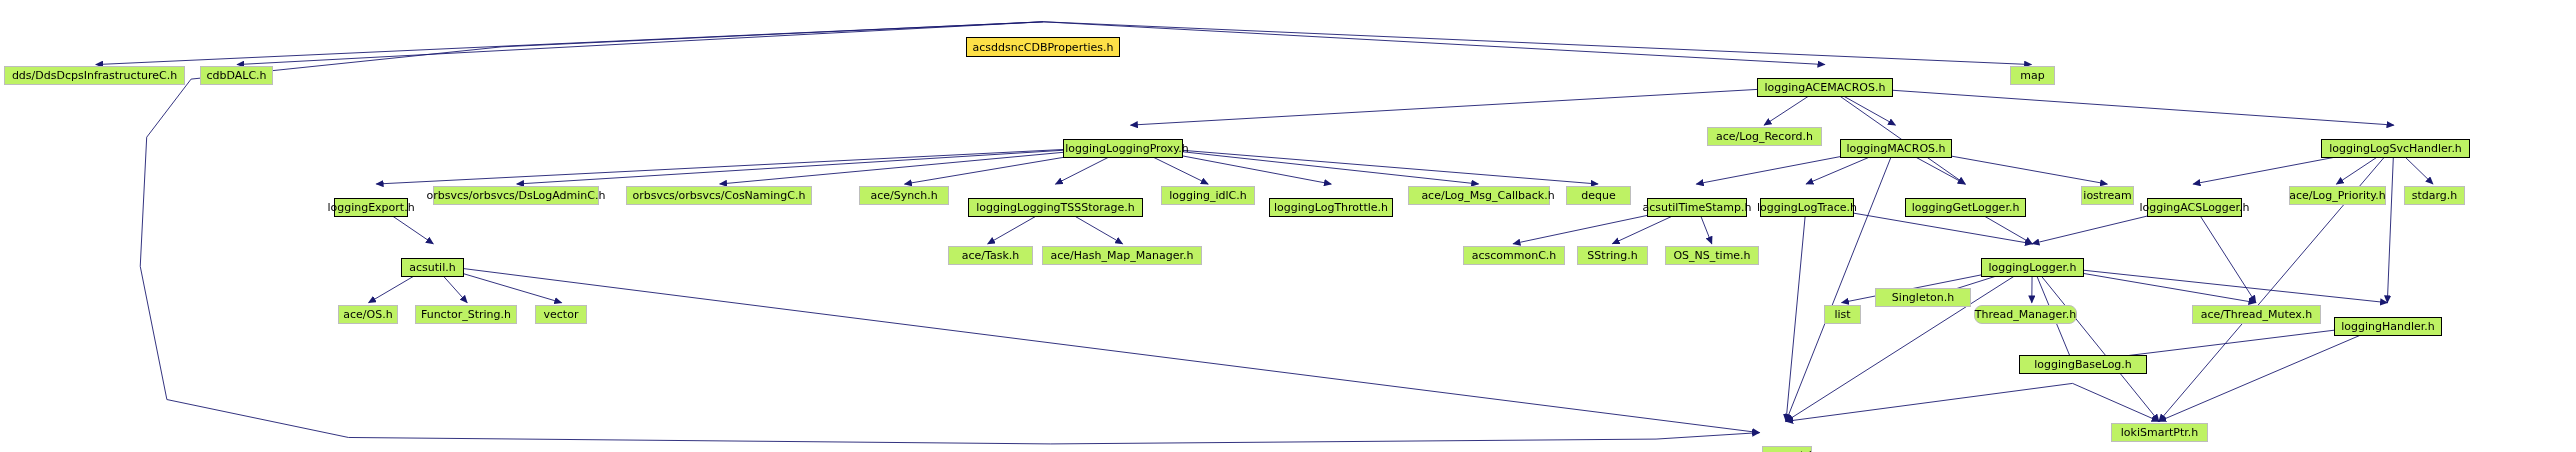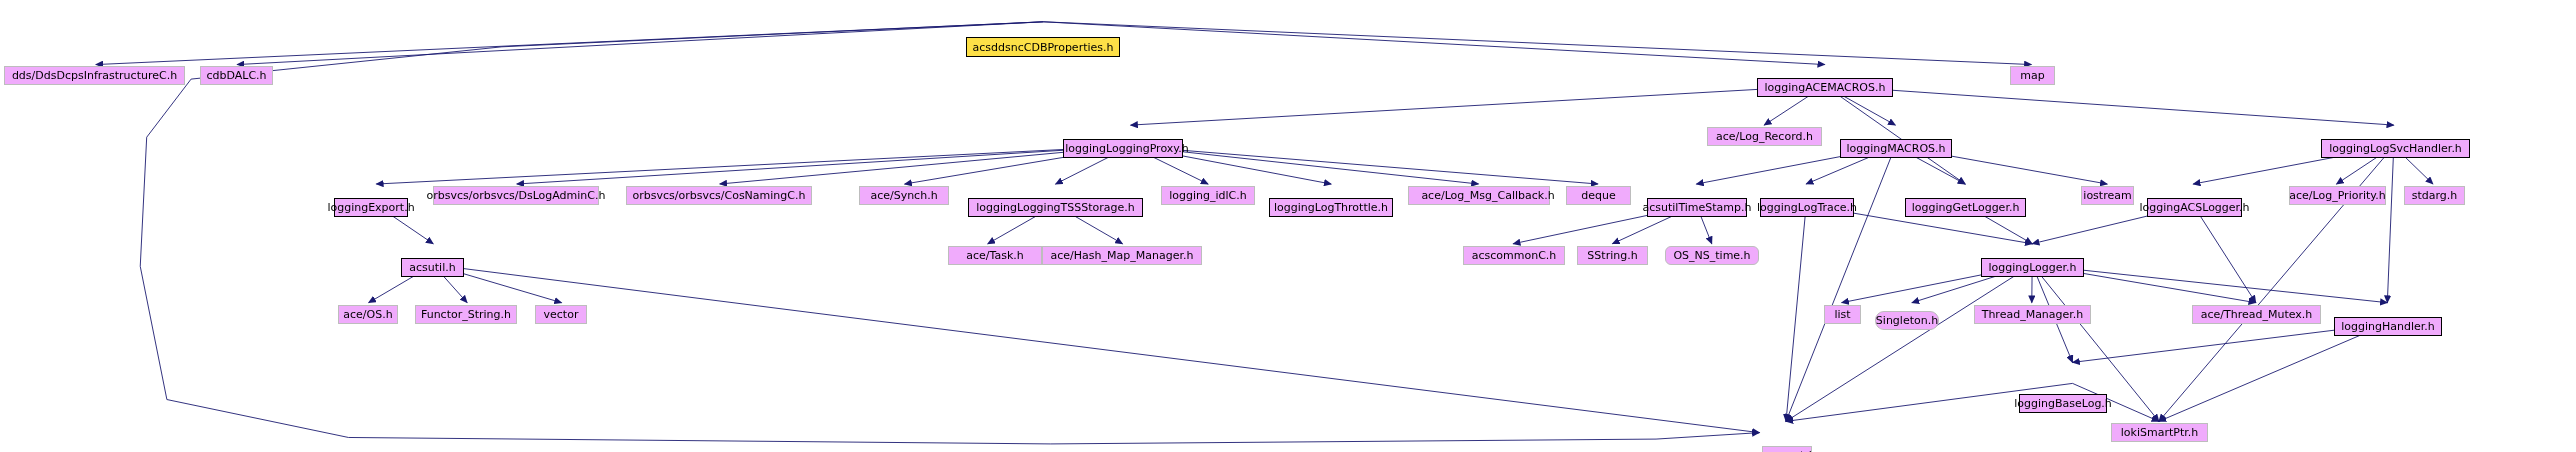--- a/index.html
+++ b/index.html
@@ -7,21 +7,21 @@
     position:relative;
     width:2576px;height:452px;
     background:#ffffff;
     font-family:"DejaVu Sans","Liberation Sans",sans-serif;
     overflow:hidden;
   }
   #edge-layer{position:absolute;left:0;top:0;width:2576px;height:452px;}
   .node{
     position:absolute;
     height:19.4px;
-    background:#f0abfc;
+    background:#bef264;
     border:0.8px solid #bdbdbd;
     display:flex;align-items:center;justify-content:center;
     font-size:11px;color:#000000;
     white-space:nowrap;
     box-sizing:border-box;
     z-index:2;
   }
   .node.key{border:0.8px solid #000000;margin-top:12px;}
   .node.root{background:#fde047;border:0.8px solid #000000;margin-top:35px;}
   polyline{fill:none;stroke-width:1.1px;}
@@ -115,32 +115,32 @@
       <div class="node" style="left: 1408px; top: 186px; width: 142px; padding-left: 18px;">ace/Log_Msg_Callback.h</div>
       <div class="node" style="left: 1566px; top: 186px; width: 65px;">deque</div>
       <div class="node key" style="left: 1647px; top: 186px; width: 100px;">acsutilTimeStamp.h</div>
       <div class="node key" style="left: 1760px; top: 186px; width: 94px;">loggingLogTrace.h</div>
       <div class="node key" style="left: 1905px; top: 186px; width: 121px;">loggingGetLogger.h</div>
       <div class="node" style="left: 2081px; top: 186px; width: 53px;">iostream</div>
       <div class="node key" style="left: 2147px; top: 186px; width: 95px;">loggingACSLogger.h</div>
       <div class="node" style="left: 2289px; top: 186px; width: 97px;">ace/Log_Priority.h</div>
       <div class="node" style="left: 2404px; top: 186px; width: 61px;">stdarg.h</div>
       <div class="node key" style="left: 401px; top: 246px; width: 63px;">acsutil.h</div>
-      <div class="node" style="left: 948px; top: 246px; width: 94px;">ace/Task.h</div>
+      <div class="node" style="left: 948px; top: 246px; width: 85px;">ace/Task.h</div>
       <div class="node" style="left: 1042px; top: 246px; width: 160px;">ace/Hash_Map_Manager.h</div>
       <div class="node" style="left: 1463px; top: 246px; width: 102px;">acscommonC.h</div>
       <div class="node" style="left: 1577px; top: 246px; width: 71px;">SString.h</div>
-      <div class="node" style="left: 1665px; top: 246px; width: 94px; border-radius: 6px;">OS_NS_time.h</div>
+      <div class="node" style="left: 1665px; top: 246px; width: 94px;">OS_NS_time.h</div>
       <div class="node key" style="left: 1981px; top: 246px; width: 103px;">loggingLogger.h</div>
       <div class="node" style="left: 338px; top: 305px; width: 60px;">ace/OS.h</div>
       <div class="node" style="left: 415px; top: 305px; width: 102px;">Functor_String.h</div>
       <div class="node" style="left: 535px; top: 305px; width: 52px;">vector</div>
       <div class="node" style="left: 1824px; top: 305px; width: 37px;">list</div>
-      <div class="node" style="left: 1875px; top: 311px; width: 64px; border-radius: 9px;">Singleton.h</div>
-      <div class="node" style="left: 1974px; top: 305px; width: 117px;">Thread_Manager.h</div>
+      <div class="node" style="left: 1875px; top: 288px; width: 96px;">Singleton.h</div>
+      <div class="node" style="left: 1974px; top: 305px; width: 103px; border-radius: 8px;">Thread_Manager.h</div>
       <div class="node" style="left: 2192px; top: 305px; width: 129px;">ace/Thread_Mutex.h</div>
       <div class="node key" style="left: 2334px; top: 305px; width: 108px;">loggingHandler.h</div>
-      <div class="node key" style="left: 2019px; top: 382px; width: 88px;">loggingBaseLog.h</div>
+      <div class="node key" style="left: 2019px; top: 343px; width: 128px;">loggingBaseLog.h</div>
       <div class="node" style="left: 1762px; top: 446px; width: 50px; padding-left: 46px;">string</div>
       <div class="node" style="left: 2111px; top: 423px; width: 97px;">lokiSmartPtr.h</div>
     </div>
 </div>
 
 
 </body></html>

